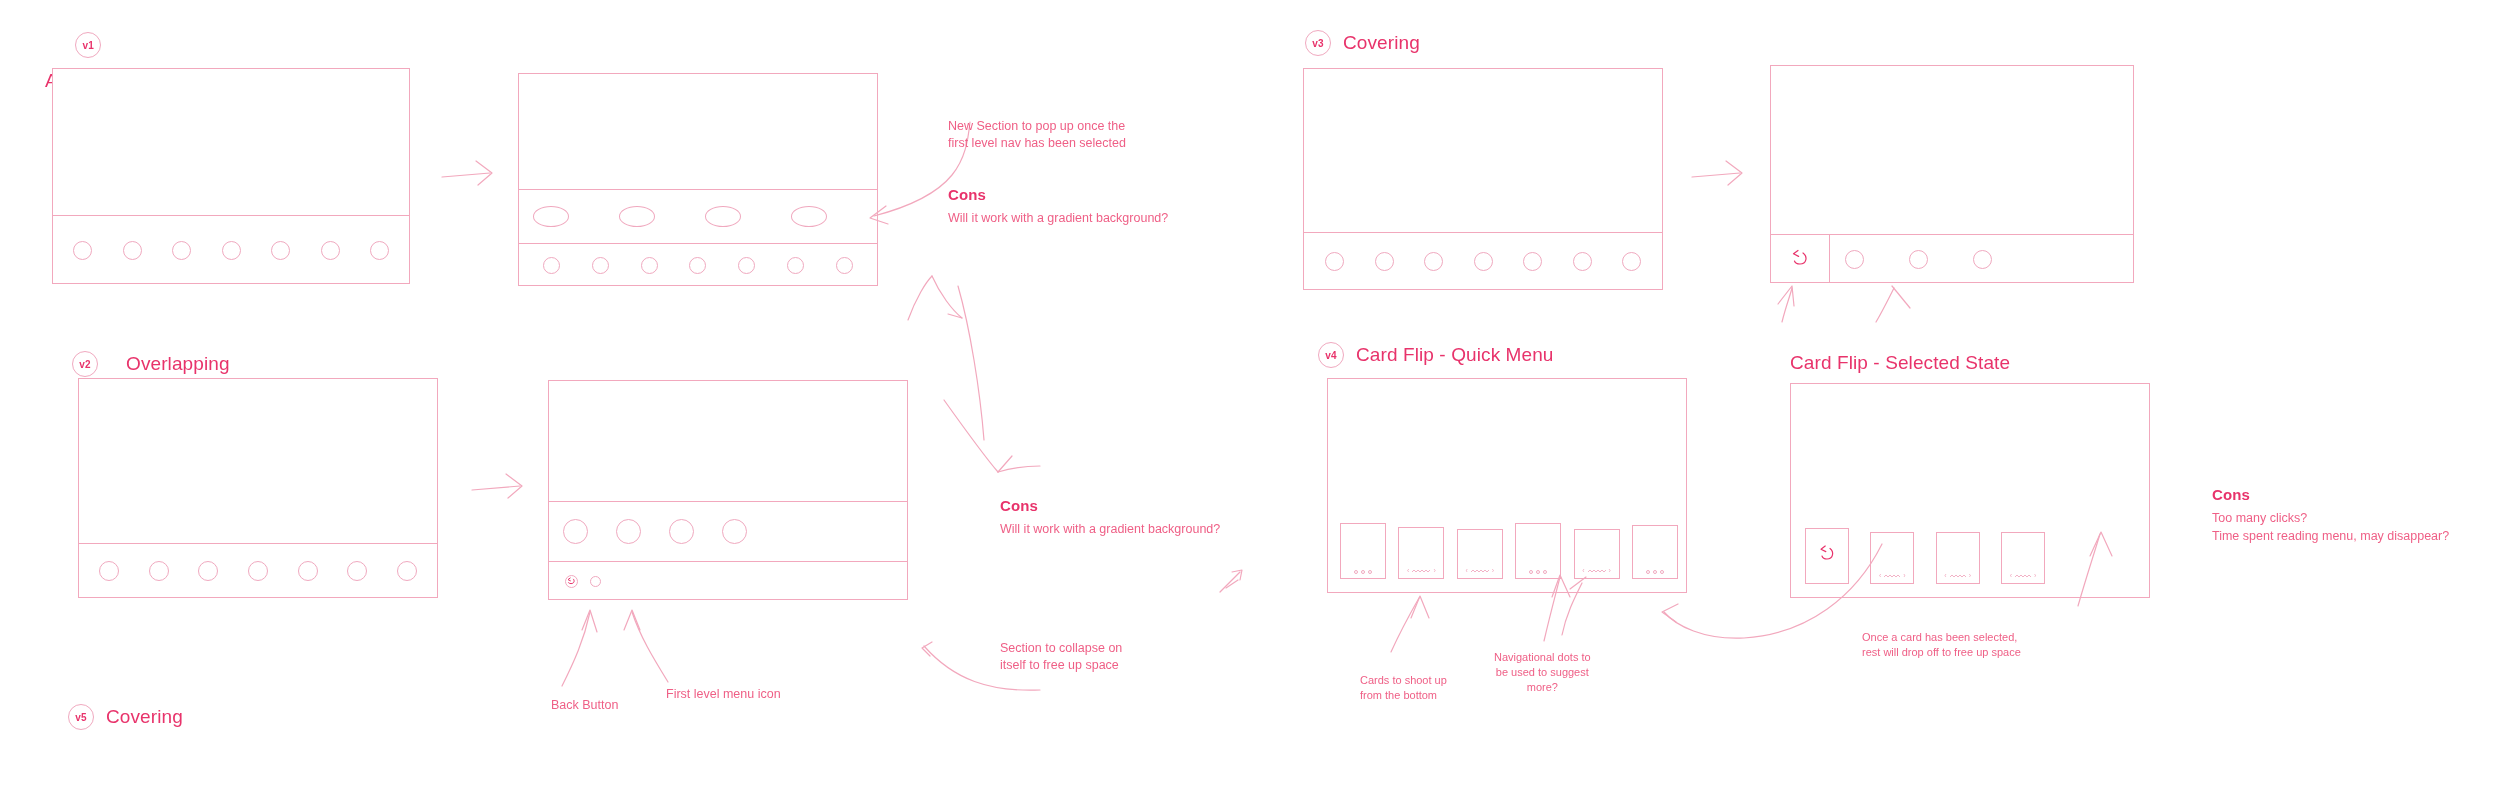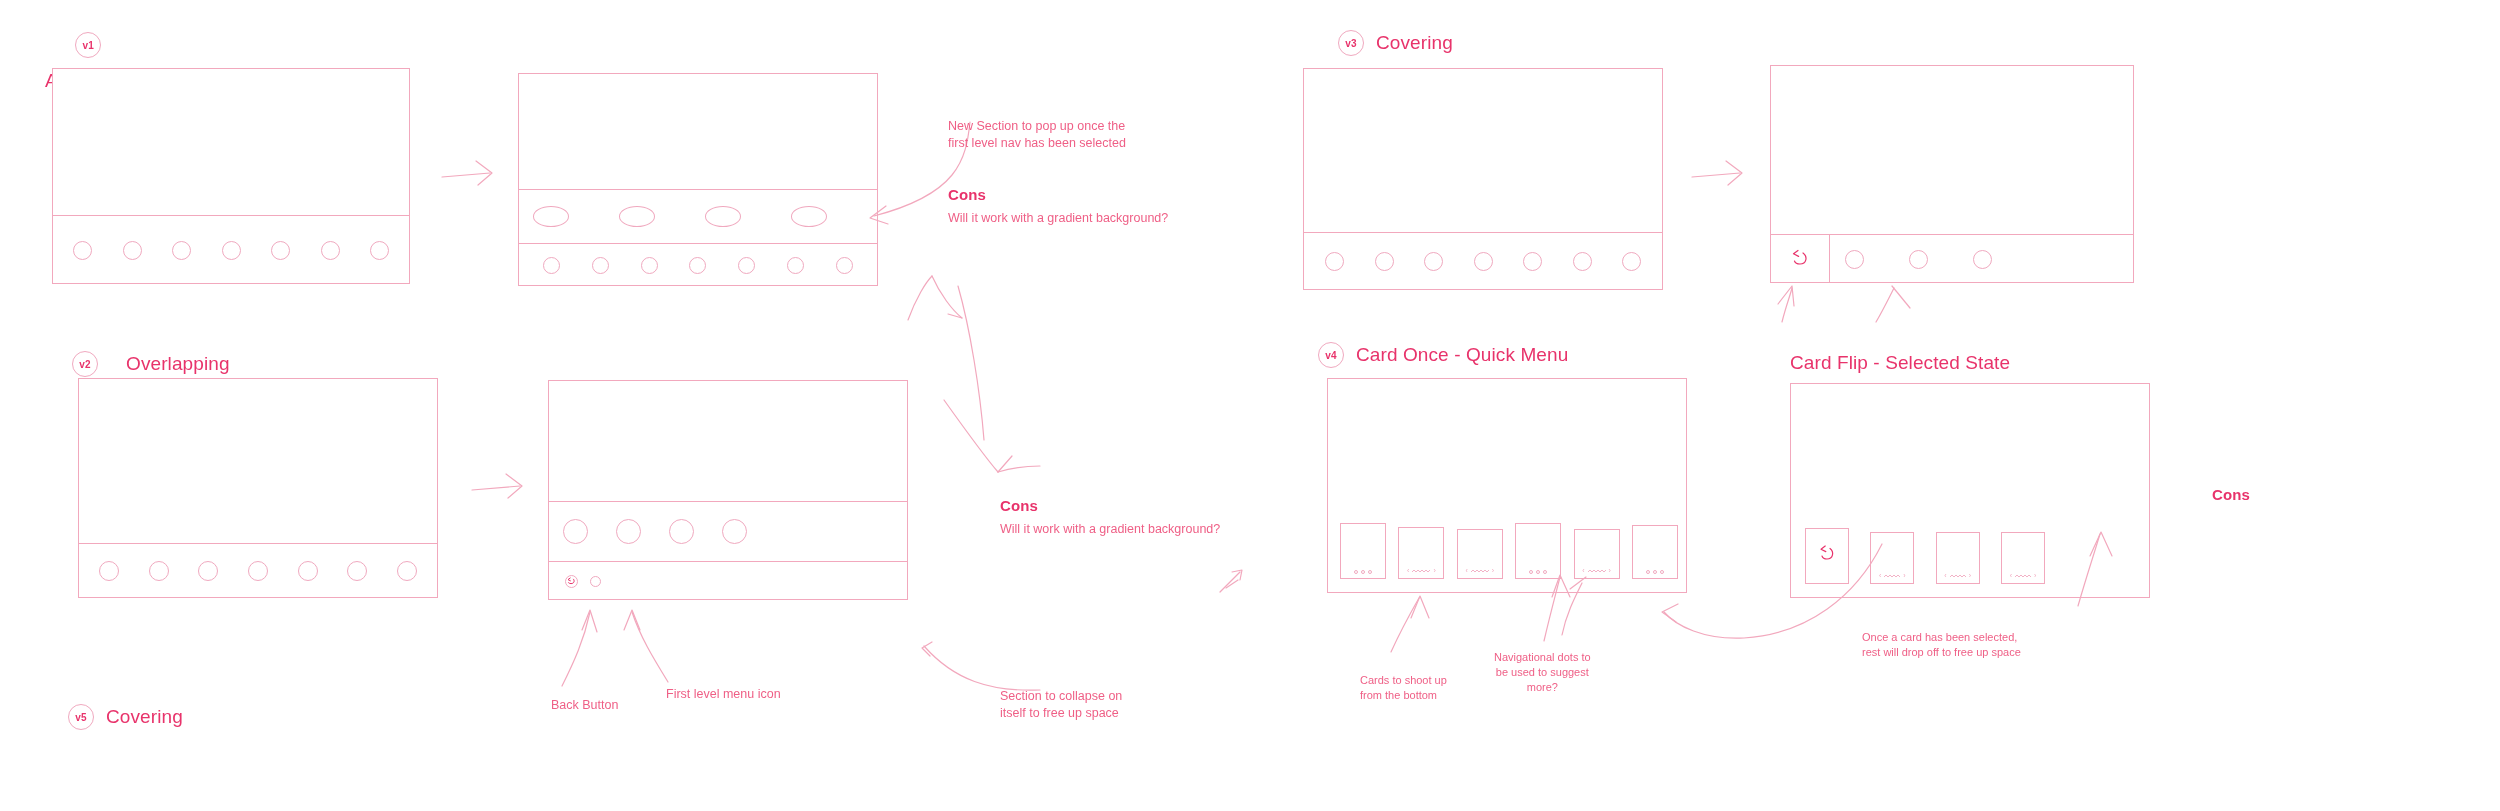--- a/index.html
+++ b/index.html
@@ -199,42 +199,42 @@
     <path d="M84,30 L92,10 L100,30"></path>
   </svg>
 
   <div class="note" style="left:551px;top:697px;">Back Button</div>
   <div class="note" style="left:666px;top:686px;">First level menu icon</div>
 
   <svg class="ink" style="left:920px;top:640px;" width="130" height="60">
     <path d="M4,6 C34,40 70,52 120,50"></path>
     <path d="M12,2 L2,8 L10,16"></path>
   </svg>
-  <div class="note" style="left:1000px;top:688px;">Section to collapse on
+  <div class="note" style="left:1000px;top:640px;">Section to collapse on
 itself to free up space</div>
 
   <div class="cons-block" style="left:1000px;top:497px;">
     <p class="cons-h">Cons</p>
     <p class="cons-b">Will it work with a gradient background?</p>
   </div>
 
   <svg class="ink" style="left:1218px;top:570px;" width="40" height="30">
     <path d="M2,22 L22,2"></path>
       <path d="M14,2 L24,0 L22,10"></path>
       <path d="M8,18 L20,10"></path>
   </svg>
 
   <div class="clip-bottom" style="left:60px;top:704px;width:300px;height:28px;">
     <div class="sec-head" style="left:8px;top:0px;position:absolute;">
       <span class="vbadge">v5</span>
       <span class="sec-title">Covering</span>
     </div>
   </div>
 
-  <div class="sec-head" style="left:1338px;top:30px;">
+  <div class="sec-head" style="left:1305px;top:30px;">
     <span class="vbadge">v3</span>
     <span class="sec-title">Covering</span>
   </div>
 
   <div class="frame" style="left:1303px;top:68px;width:360px;height:222px;">
     <div class="divider" style="top:163px;"></div>
     <div class="navrow" style="left:12px;right:12px;top:163px;height:59px;justify-content:space-between;padding:0 9px;">
       <span class="dot" style="width:19px;height:19px;"></span>
       <span class="dot" style="width:19px;height:19px;"></span>
       <span class="dot" style="width:19px;height:19px;"></span>
@@ -268,21 +268,21 @@
 
   <svg class="ink" style="left:1770px;top:286px;" width="160" height="40">
     <path d="M12,36 C16,20 20,10 22,2"></path>
       <path d="M8,18 L22,0 L24,20"></path>
     <path d="M124,2 C118,14 112,26 106,36"></path>
       <path d="M122,0 L140,22"></path>
   </svg>
 
   <div class="sec-head" style="left:1318px;top:342px;">
     <span class="vbadge">v4</span>
-    <span class="sec-title">Card Once - Quick Menu</span>
+    <span class="sec-title">Card Flip - Quick Menu</span>
   </div>
 
   <div class="frame" style="left:1327px;top:378px;width:360px;height:215px;">
     <div class="cardrow" style="left:12px;top:138px;width:338px;height:62px;justify-content:space-between;">
       <div class="card" style="width:46px;height:56px;">
         <span class="card-dots">
             <i></i>
             <i></i>
             <i></i>
           </span>
@@ -400,15 +400,17 @@
   <svg class="ink" style="left:2060px;top:530px;" width="60" height="80">
     <path d="M18,76 C26,48 34,24 40,4"></path>
       <path d="M30,26 L41,2 L52,26"></path>
   </svg>
 
   <div class="note-sm" style="left:1862px;top:630px;">Once a card has been selected,
 rest will drop off to free up space</div>
 
   <div class="cons-block" style="left:2212px;top:486px;">
     <p class="cons-h">Cons</p>
+    <p class="cons-b">Too many clicks?
+Time spent reading menu, may disappear?</p>
   </div>
 
 </div>
 
 </body></html>

